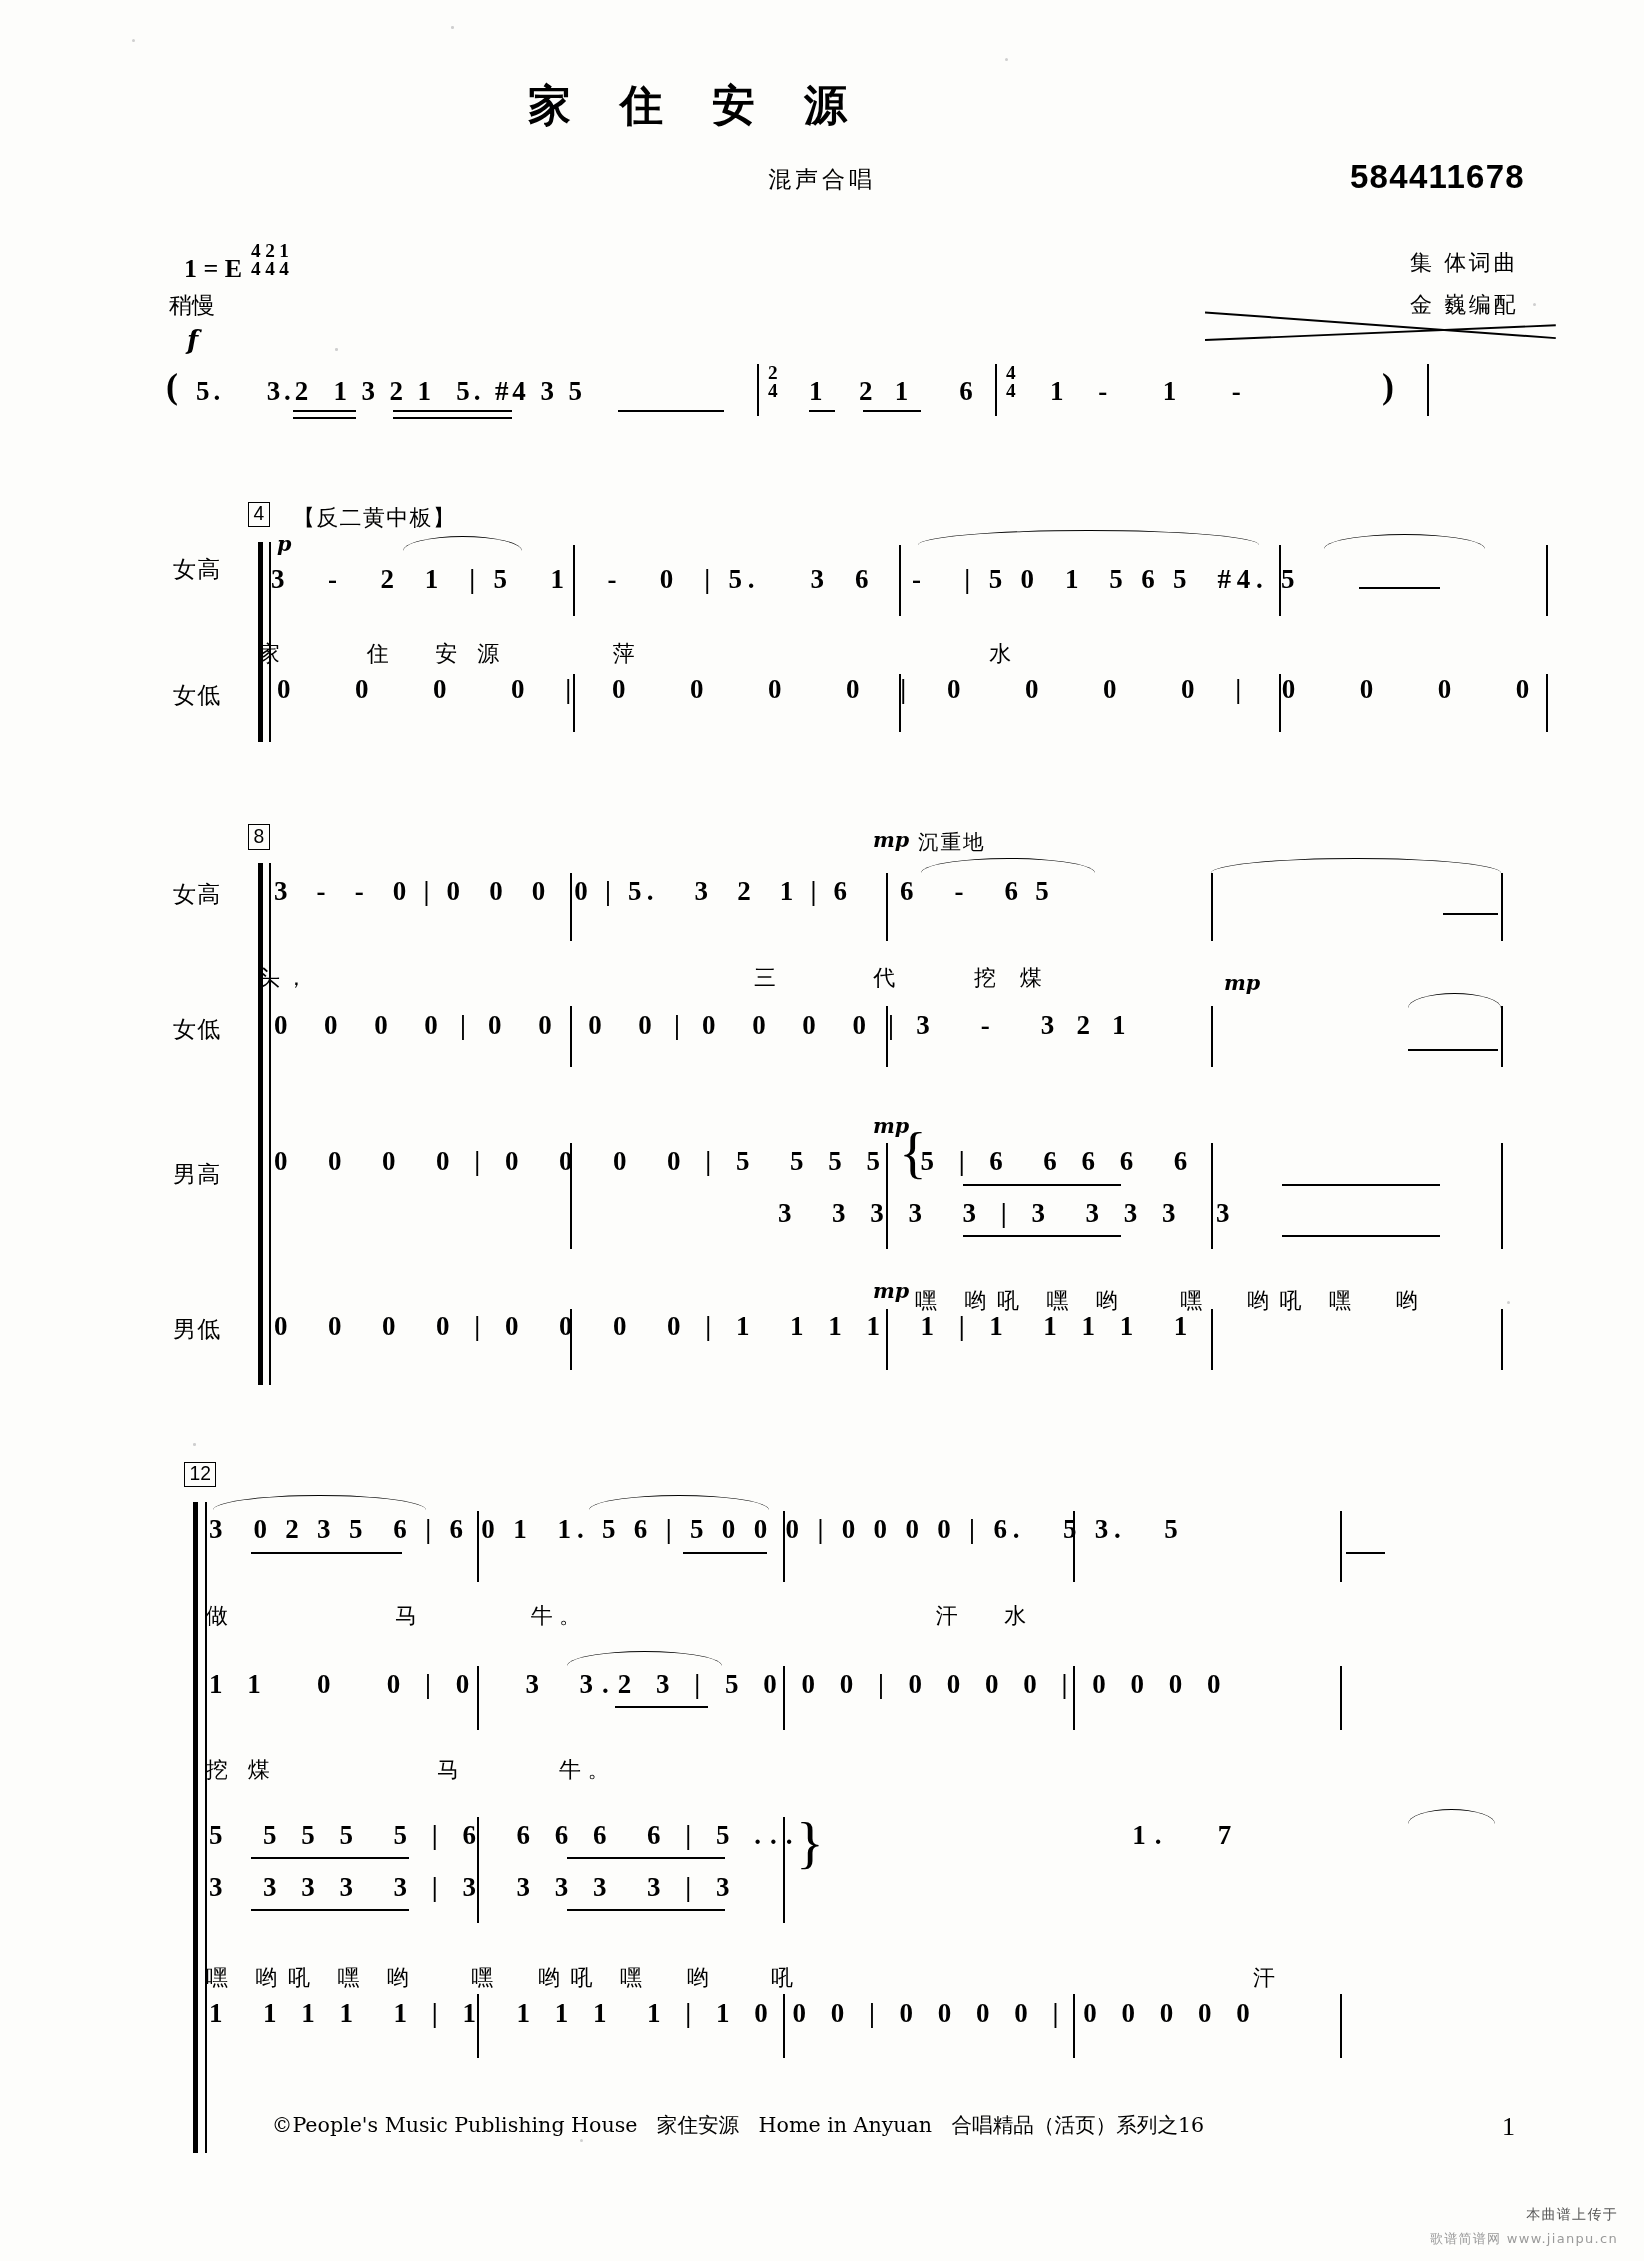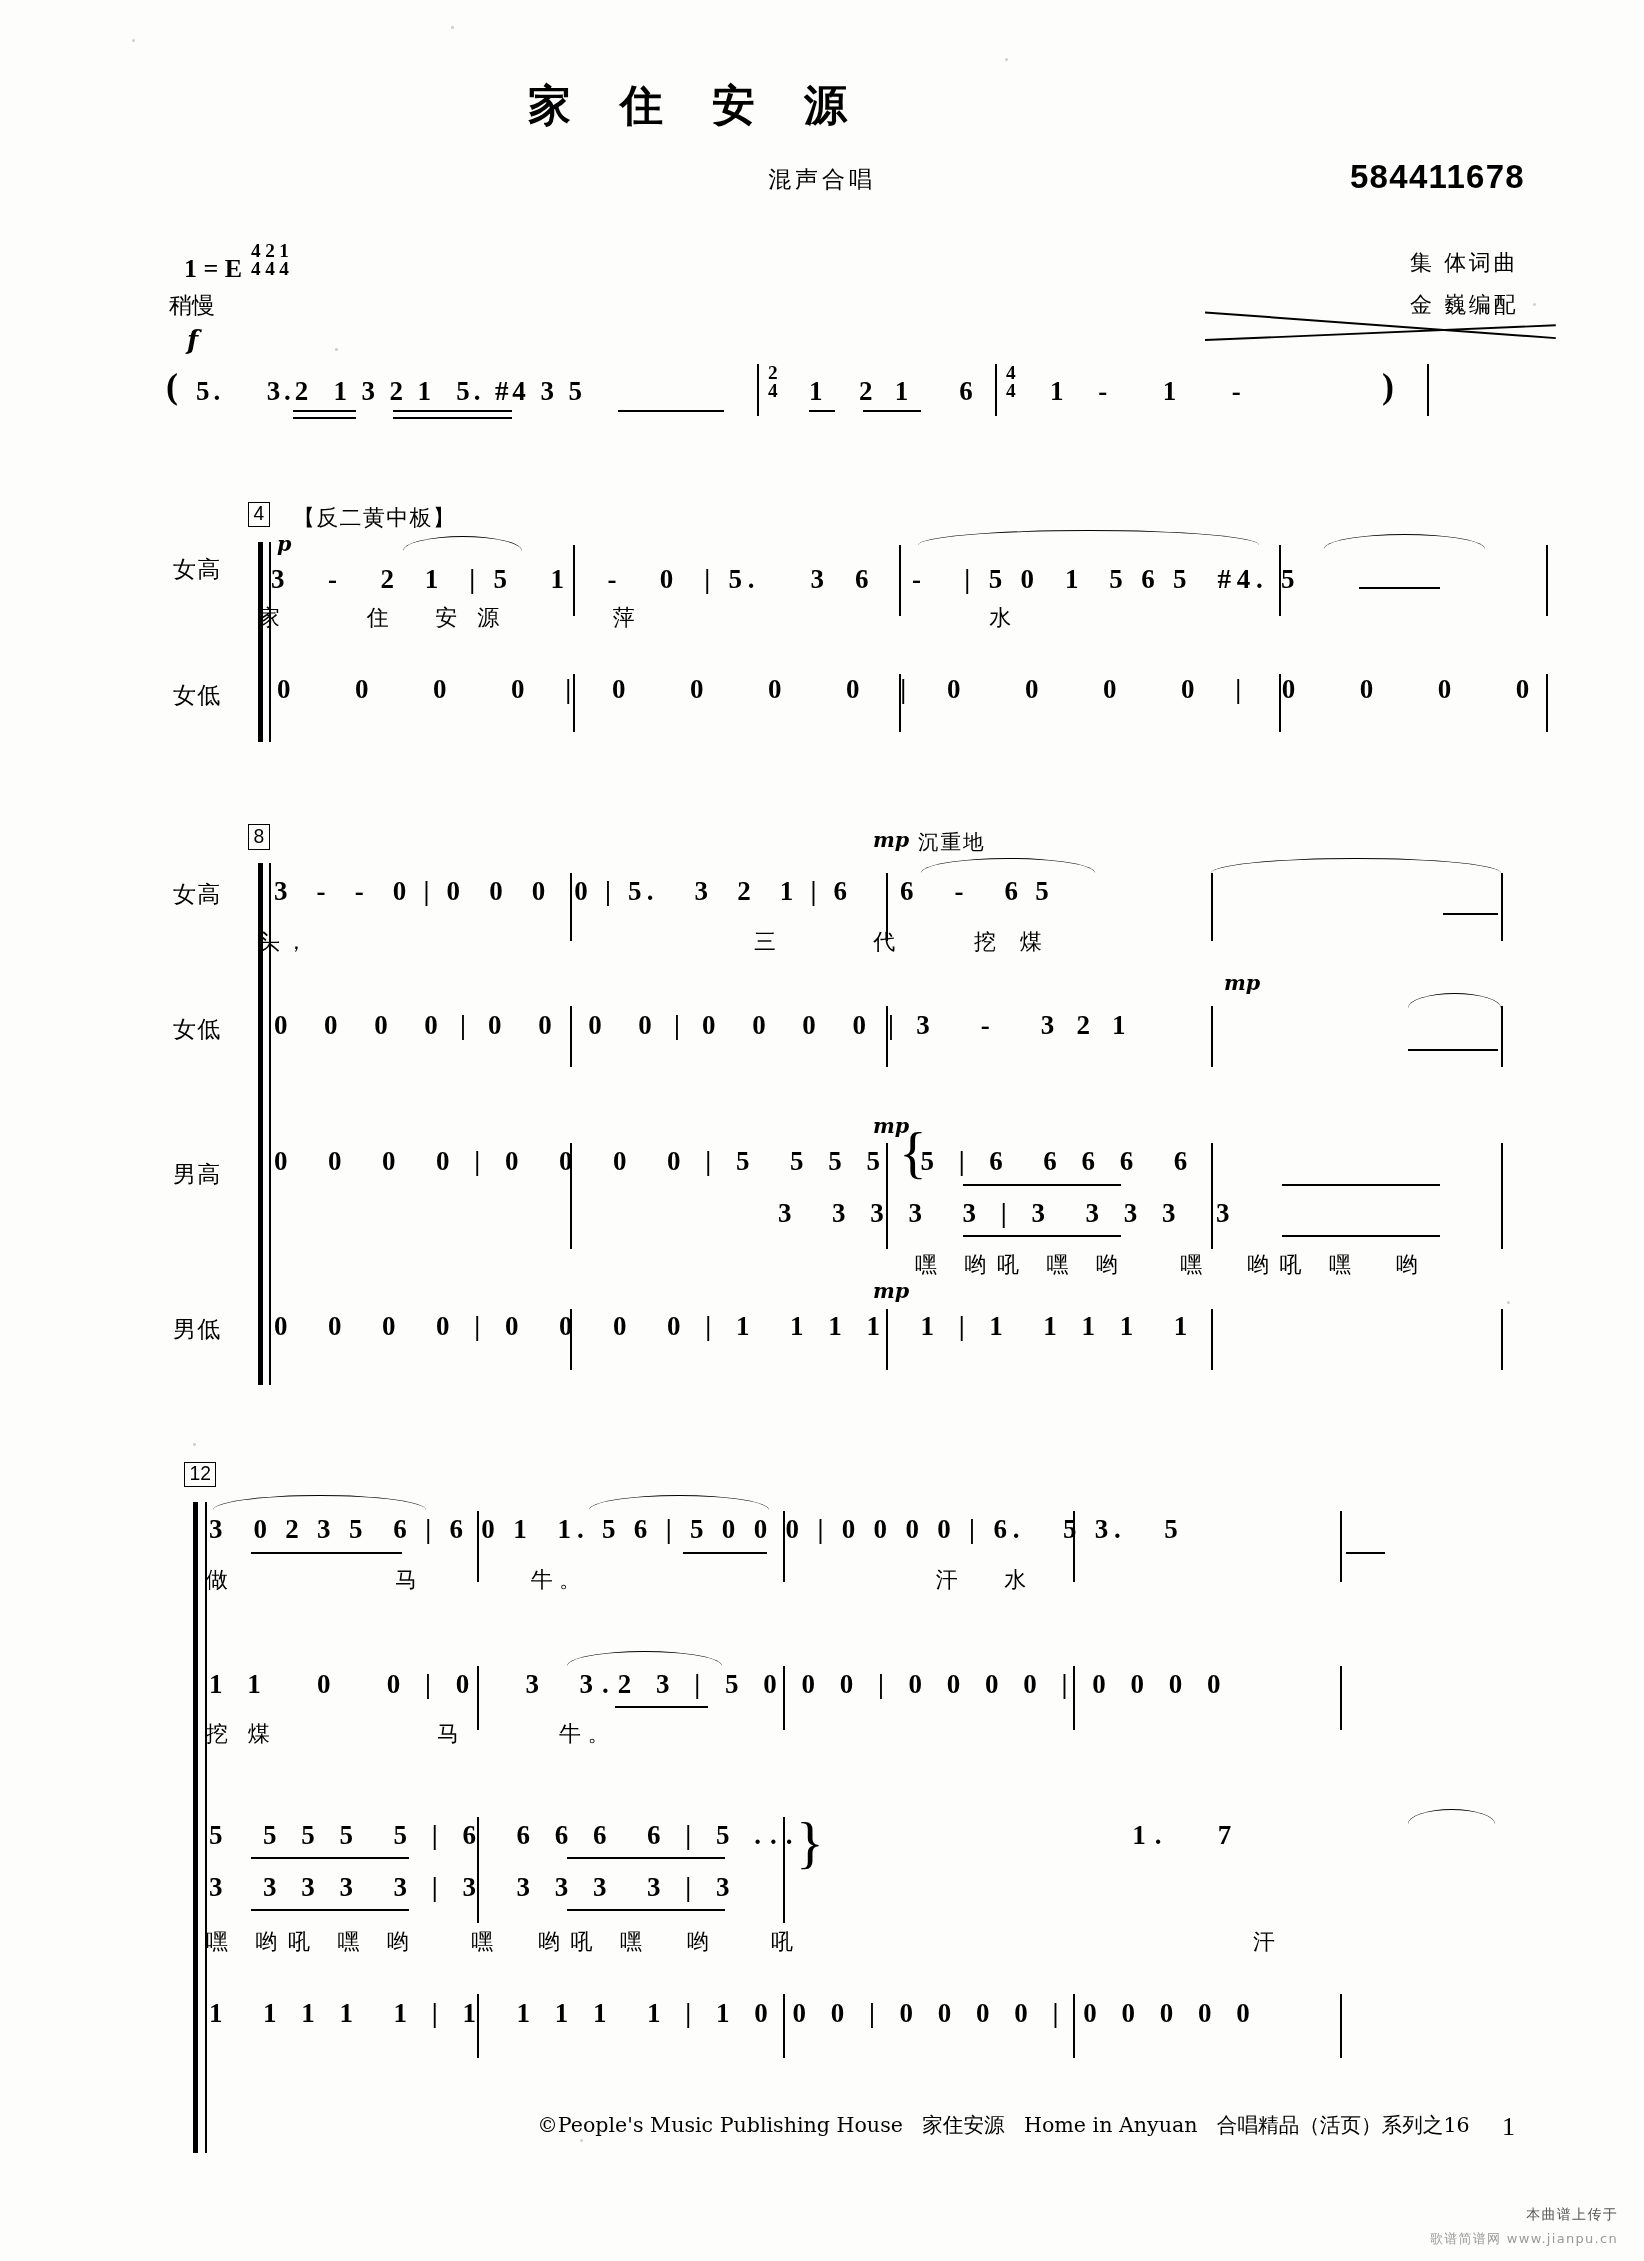--- a/index.html
+++ b/index.html
@@ -114,20 +114,21 @@
     font-family: "Liberation Serif", serif;
     font-size: 27px;
     font-weight: bold;
     white-space: pre;
   }
   .lyr {
     font-family: "DejaVu Serif", serif;
     font-size: 22px;
     white-space: pre;
     letter-spacing: 1.3px;
+    margin-top: 36px;
   }
   .vlabel {
     font-family: "DejaVu Serif", serif;
     font-size: 23px;
     letter-spacing: 1.3px;
   }
   .dyn {
     font-family: "DejaVu Serif", serif;
     font-style: italic;
     font-weight: bold;
@@ -177,21 +178,21 @@
     font-size: 58px;
     line-height: 0.8;
   }
 
   
   .footer {
     position: absolute;
     bottom: 122px;
     left: 0;
     width: 1476px;
-    text-align: right;
+    text-align: center;
     font-family: "DejaVu Serif", serif;
     font-size: 20.6px;
   }
   .footer span { margin: 0 6.4px; }
   .pagenum {
     position: absolute;
     bottom: 119px;
     right: 129px;
     font-family: "Liberation Serif", serif;
     font-size: 26px;

